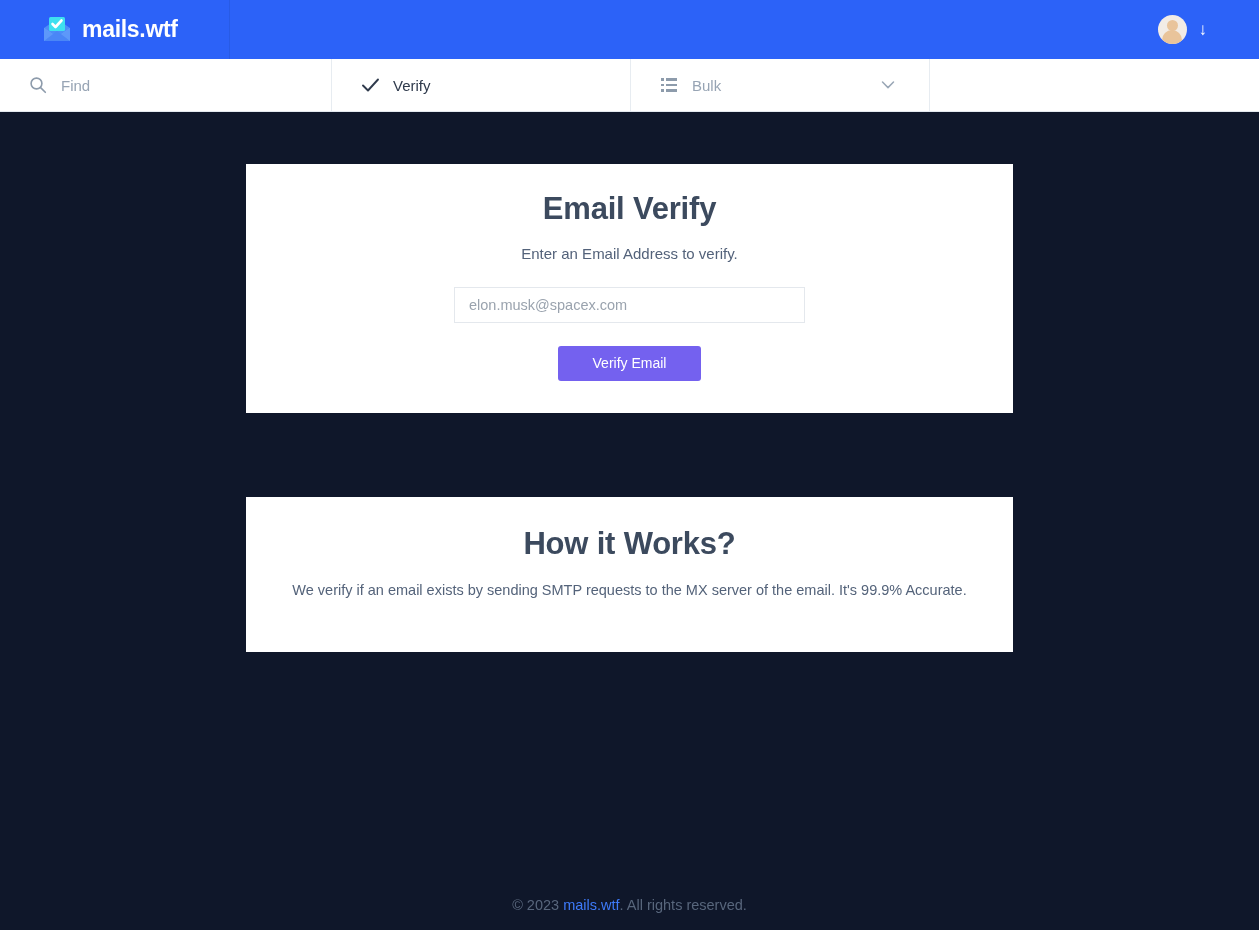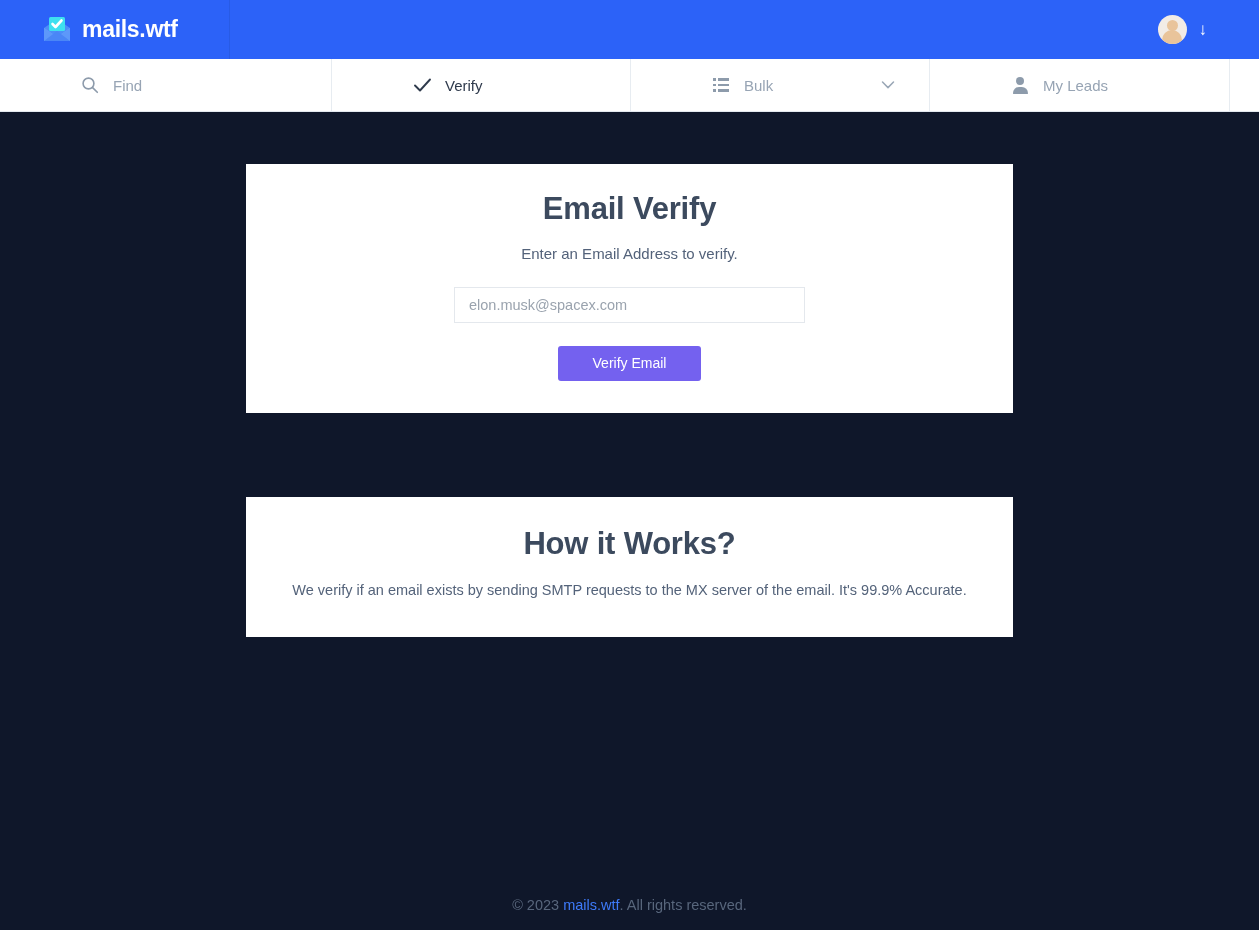--- a/index.html
+++ b/index.html
@@ -97,21 +97,21 @@
     align-items: stretch;
     border-bottom: 1px solid #e3e9ef;
     flex: 0 0 auto;
   }
   .nav-item {
     display: flex;
     align-items: center;
     position: relative;
     border-right: 1px solid #e7ecf1;
     cursor: pointer;
-    padding-left: 80px;
+    padding-left: 28px;
     color: #97a4b4;
     font-size: 15px;
   }
   .nav-item.nav-find   { width: 332px; }
   .nav-item.nav-verify { width: 299px; color: #2f3a4c; }
   .nav-item.nav-bulk   { width: 299px; padding-right: 34px; }
   .nav-item.nav-leads  { width: 300px; }
   .nav-item .nav-ico {
     width: 20px; height: 20px;
     margin-right: 13px;
@@ -157,21 +157,21 @@
     flex-direction: column;
     align-items: center;
     padding-top: 21px;
   }
   .card {
     width: 767px;
     background: #ffffff;
     text-align: center;
   }
   .card-verify { padding: 26px 20px 32px; margin-top: 31px; }
-  .card-how    { margin-top: 84px; padding: 28px 20px 36px; }
+  .card-how    { margin-top: 84px; padding: 28px 20px 51px; }
 
   .card-title {
     color: #3c4a5e;
     font-size: 31px;
     font-weight: bold;
     letter-spacing: -0.2px;
     margin: 0;
     line-height: 1.25;
   }
   .card-sub {
@@ -296,27 +296,20 @@
         </span>
       </span>
       <span class="nav-label">Bulk</span>
       <span class="nav-chev">
         <svg width="14" height="10" viewBox="0 0 14 10" aria-hidden="true">
           <path d="M1.5 2 L7 7.6 L12.5 2" stroke="#9aa7b6" stroke-width="1.5" fill="none" stroke-linecap="round" stroke-linejoin="round"></path>
         </svg>
       </span>
     </div>
 
-    <div class="nav-item nav-leads">
-      <span class="nav-ico ico-person">
-        <span class="p-head"></span>
-        <span class="p-body"></span>
-      </span>
-      <span class="nav-label">My Leads</span>
-    </div>
   </div>
 
   <div class="main">
 
     <div class="card card-verify">
       <h1 class="card-title">Email Verify</h1>
       <p class="card-sub">Enter an Email Address to verify.</p>
       <div class="field-wrap">
         <input class="email-input" type="text" placeholder="elon.musk@spacex.com" style="">
       </div>

